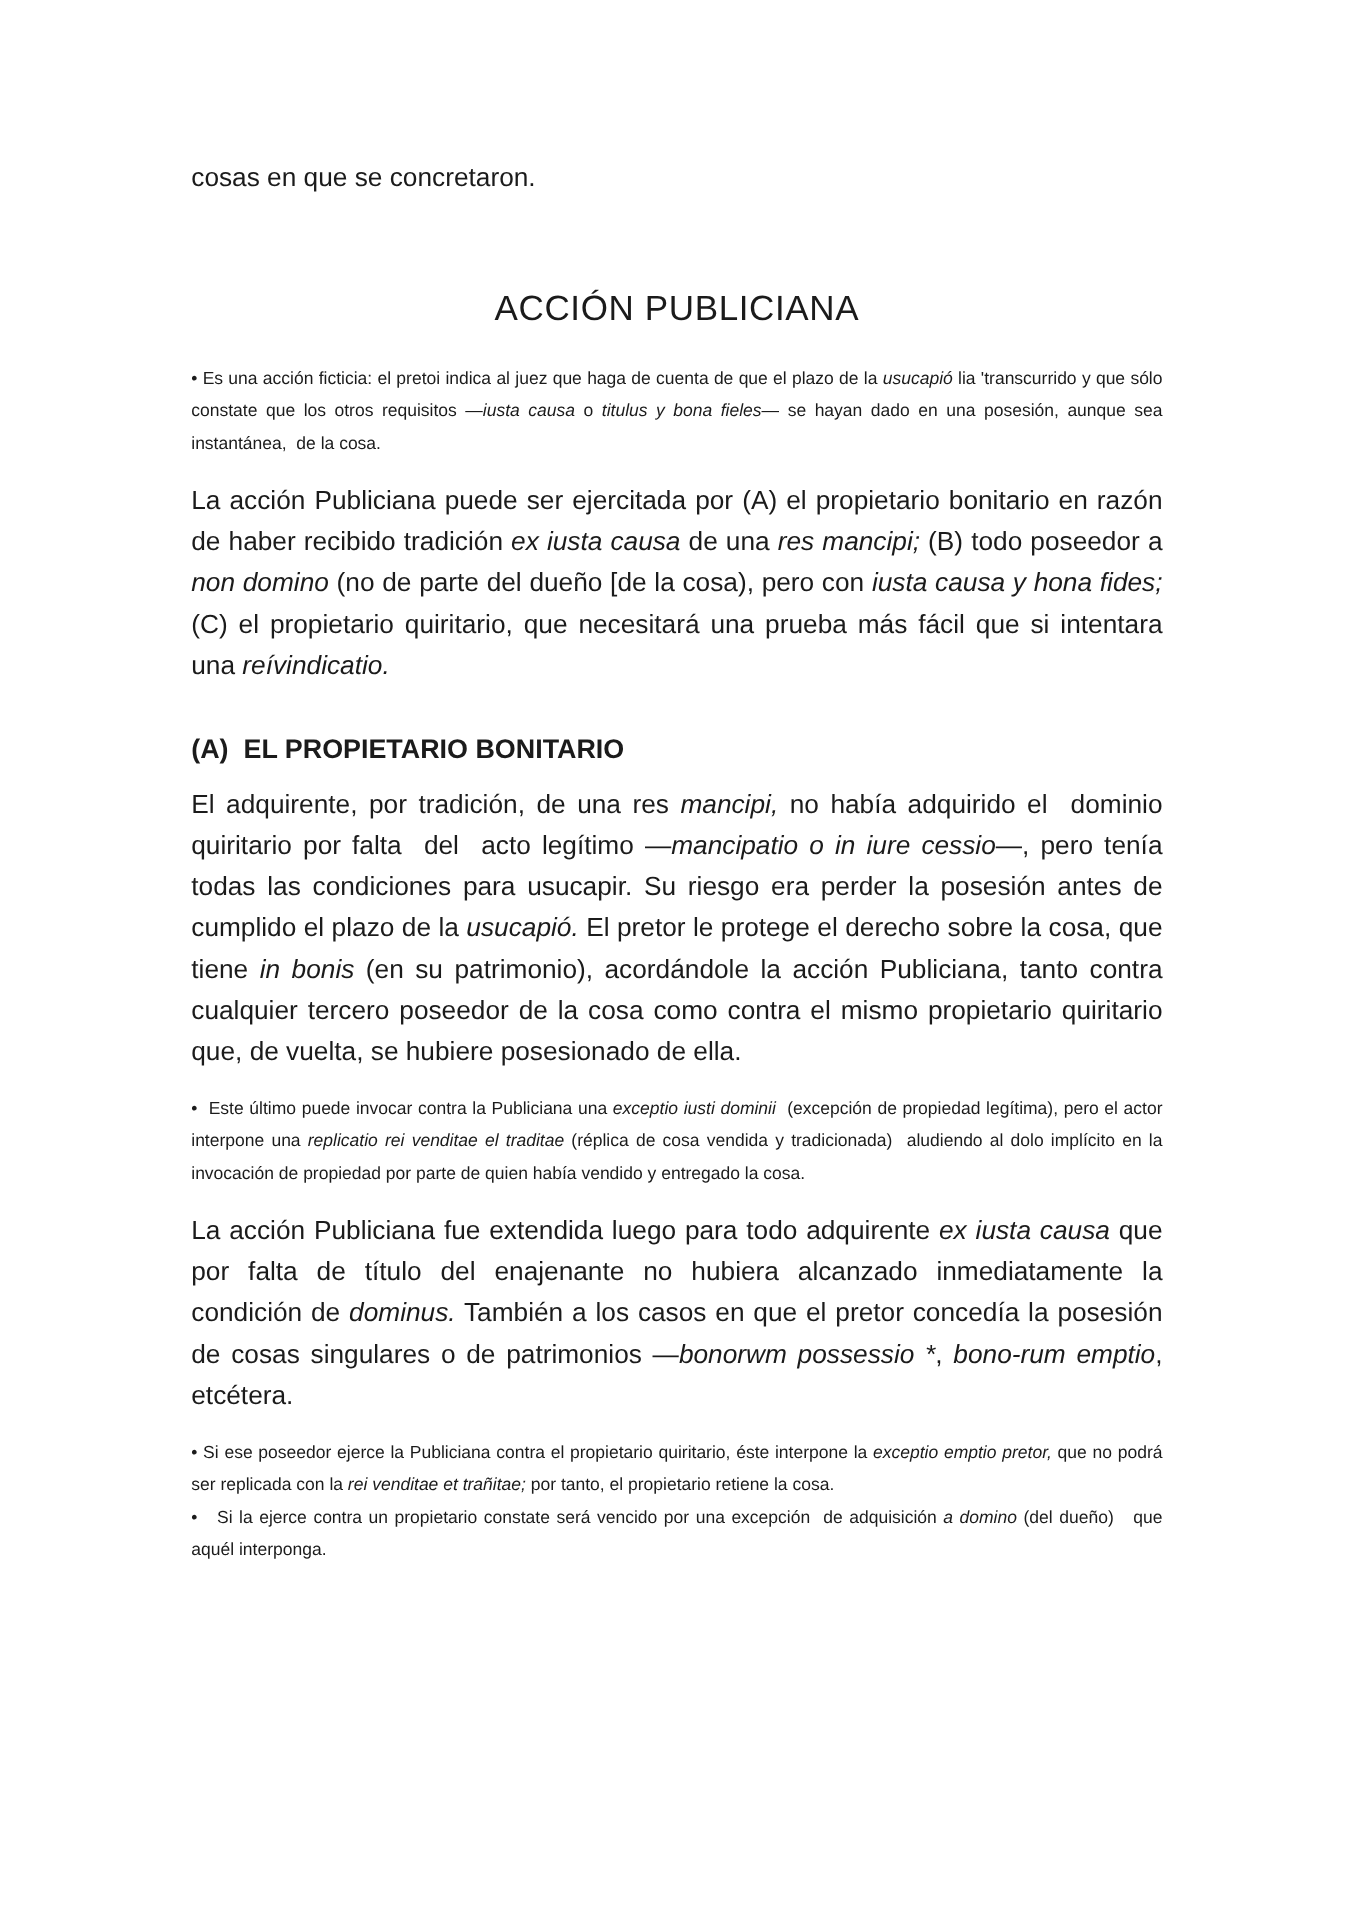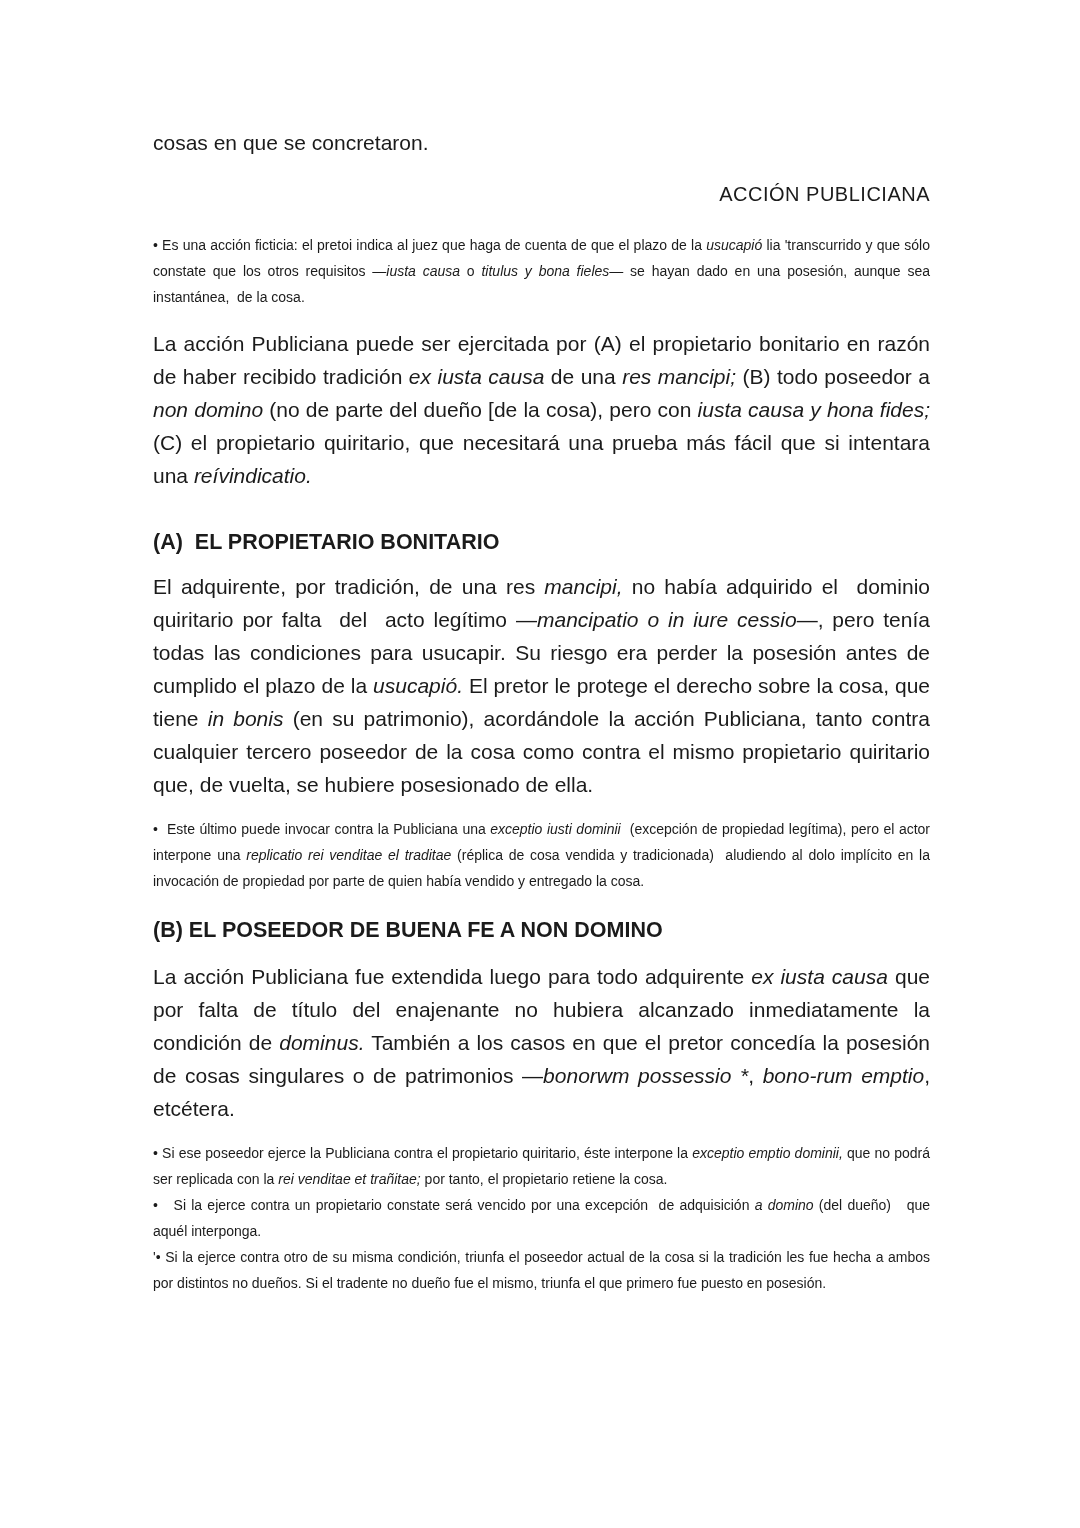--- a/index.html
+++ b/index.html
@@ -22,25 +22,25 @@
   .body-text {
     font-size: 21px;
     line-height: 33px;
     text-align: justify;
     white-space: pre-wrap;
   }
   .intro-line {
     text-align: left;
   }
   .doc-title {
-    margin-top: 24px;
-    font-size: 20px;
+    margin-top: 72px;
+    font-size: 28px;
     font-weight: 400;
     letter-spacing: 0.5px;
-    text-align: right;
+    text-align: center;
     white-space: pre-wrap;
   }
   .def-box {
     margin-top: 56px;
     margin-left: -12px;
     margin-right: -6px;
     border: 2px solid var(--box-border);
     border-top-width: 3px;
     padding: 24px 11px 20px 11px;
   }
@@ -79,23 +79,21 @@
   <p class="note-text note-after-box"><span>• Es una acción ficticia: el pretoi indica al juez que haga de cuenta de que el plazo de la </span><i>usucapió</i><span> lia 'transcurrido y que sólo constate que los otros requisitos —</span><i>iusta causa</i><span> o </span><i>titulus y bona fieles</i><span>— se hayan dado en una posesión, aunque sea instantánea,  de la cosa.</span></p>
 
   <p class="body-text para-1"><span>La acción Publiciana puede ser ejercitada por (A) el propietario bonitario en razón de haber recibido tradición </span><i>ex iusta causa</i><span> de una </span><i>res mancipi;</i><span> (B) todo poseedor a </span><i>non domino</i><span> (no de parte del dueño [de la cosa), pero con </span><i>iusta causa y hona fides;</i><span> (C) el propietario quiritario, que necesitará una prueba más fácil que si intentara una </span><i>reívindicatio.</i></p>
 
   <h2 class="section-heading heading-a">(A)  EL PROPIETARIO BONITARIO</h2>
 
   <p class="body-text para-2"><span>El adquirente, por tradición, de una res </span><i>mancipi,</i><span> no había adquirido el  dominio quiritario por falta  del  acto legítimo —</span><i>mancipatio o in iure cessio</i><span>—, pero tenía todas las condiciones para usucapir. Su riesgo era perder la posesión antes de cumplido el plazo de la </span><i>usucapió.</i><span> El pretor le protege el derecho sobre la cosa, que tiene </span><i>in bonis</i><span> (en su patrimonio), acordándole la acción Publiciana, tanto contra cualquier tercero poseedor de la cosa como contra el mismo propietario quiritario que, de vuelta, se hubiere posesionado de ella.</span></p>
 
   <p class="note-text note-2"><span>•  Este último puede invocar contra la Publiciana una </span><i>exceptio iusti dominii</i><span>  (excepción de propiedad legítima), pero el actor interpone una </span><i>replicatio rei venditae el traditae</i><span> (réplica de cosa vendida y tradicionada)  aludiendo al dolo implícito en la invocación de propiedad por parte de quien había vendido y entregado la cosa.</span></p>
 
-  <h2 class="section-heading heading-b">(B) EL POSEEDOR DE BUENA FE A NON DOMINO</h2>
 
   <p class="body-text para-3"><span>La acción Publiciana fue extendida luego para todo adquirente </span><i>ex iusta causa</i><span> que por falta de título del enajenante no hubiera alcanzado inmediatamente la condición de </span><i>dominus.</i><span> También a los casos en que el pretor concedía la posesión de cosas singulares o de patrimonios —</span><i>bonorwm possessio *</i><span>, </span><i>bono-rum emptio</i><span>, etcétera.</span></p>
 
   <div class="notes-block">
-    <p class="note-text"><span>• Si ese poseedor ejerce la Publiciana contra el propietario quiritario, éste interpone la </span><i>exceptio emptio</i><span> </span><i>dominii,</i><span> que no podrá ser replicada con la </span><i>rei venditae et trañitae;</i><span> por tanto, el propietario retiene la cosa.</span></p>
+    <p class="note-text"><span>• Si ese poseedor ejerce la Publiciana contra el propietario quiritario, éste interpone la </span><i>exceptio emptio</i><span> </span><i>pretor,</i><span> que no podrá ser replicada con la </span><i>rei venditae et trañitae;</i><span> por tanto, el propietario retiene la cosa.</span></p>
     <p class="note-text"><span>•   Si la ejerce contra un propietario constate será vencido por una excepción  de adquisición </span><i>a domino</i><span> (del dueño)   que aquél interponga.</span></p>
-    <p class="note-text"><span>'• Si la ejerce contra otro de su misma condición, triunfa el poseedor actual de la cosa si la tradición les fue hecha a ambos por distintos no dueños. Si el tradente no dueño fue el mismo, triunfa el que primero fue puesto en posesión.</span></p>
   </div>
 
 </div>
 
 </body></html>

